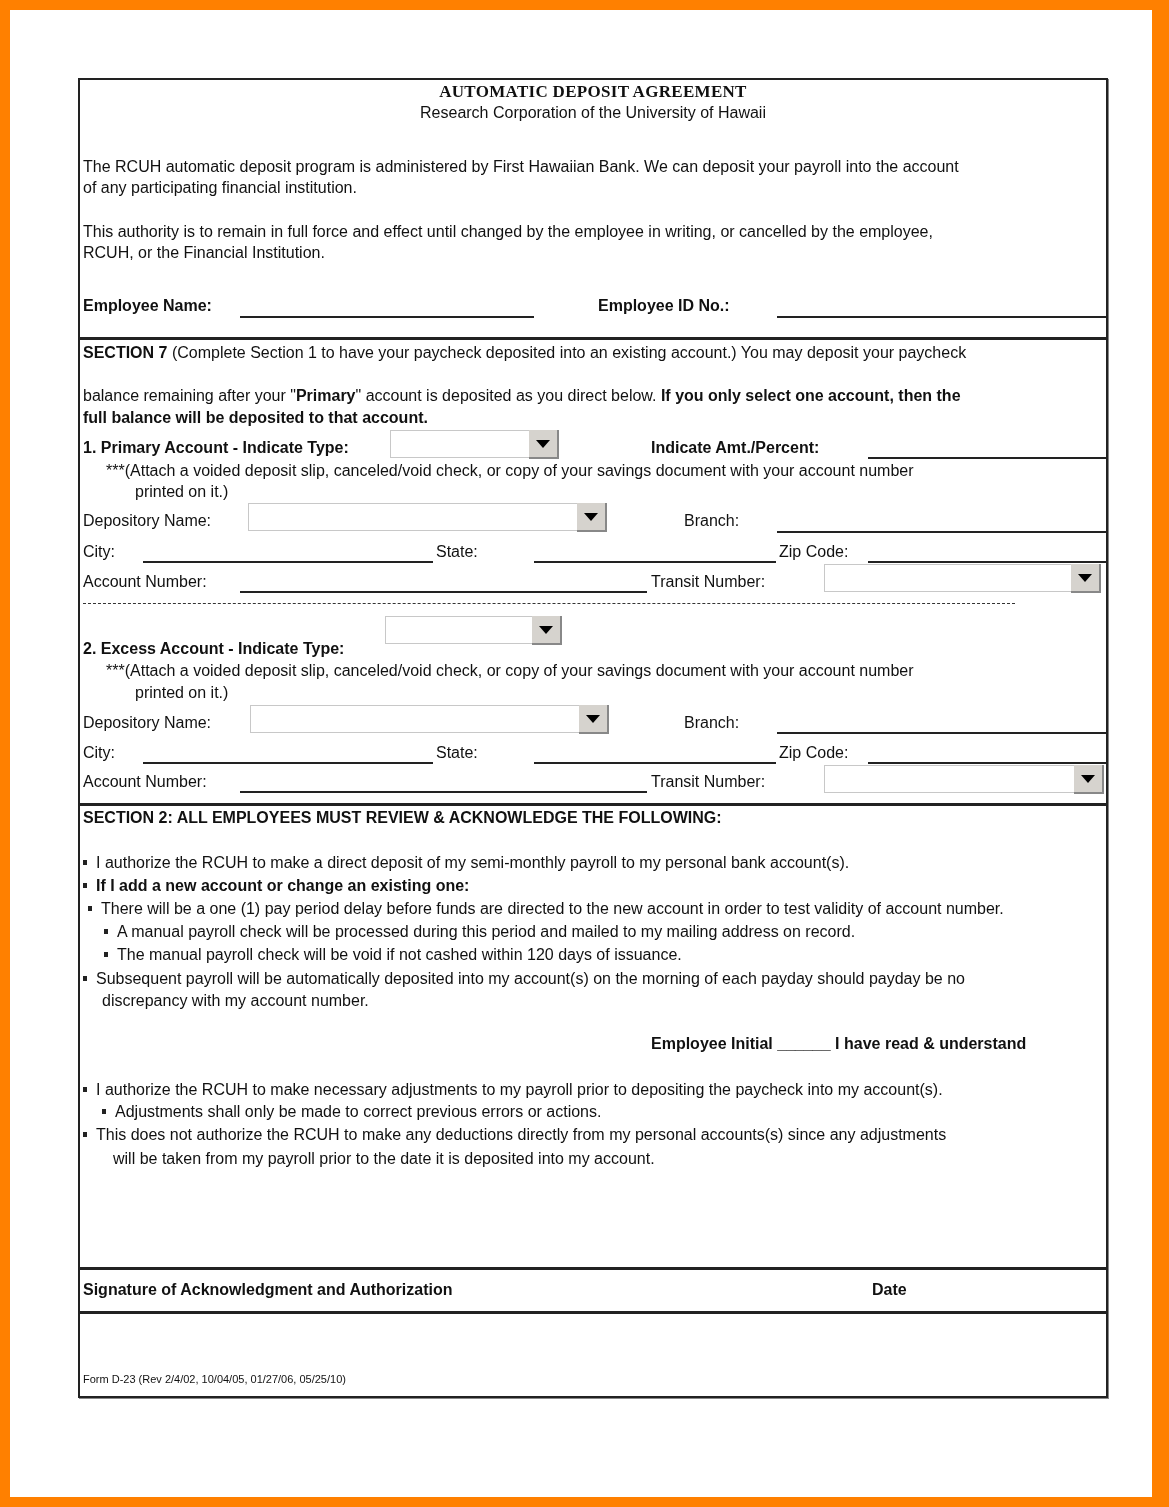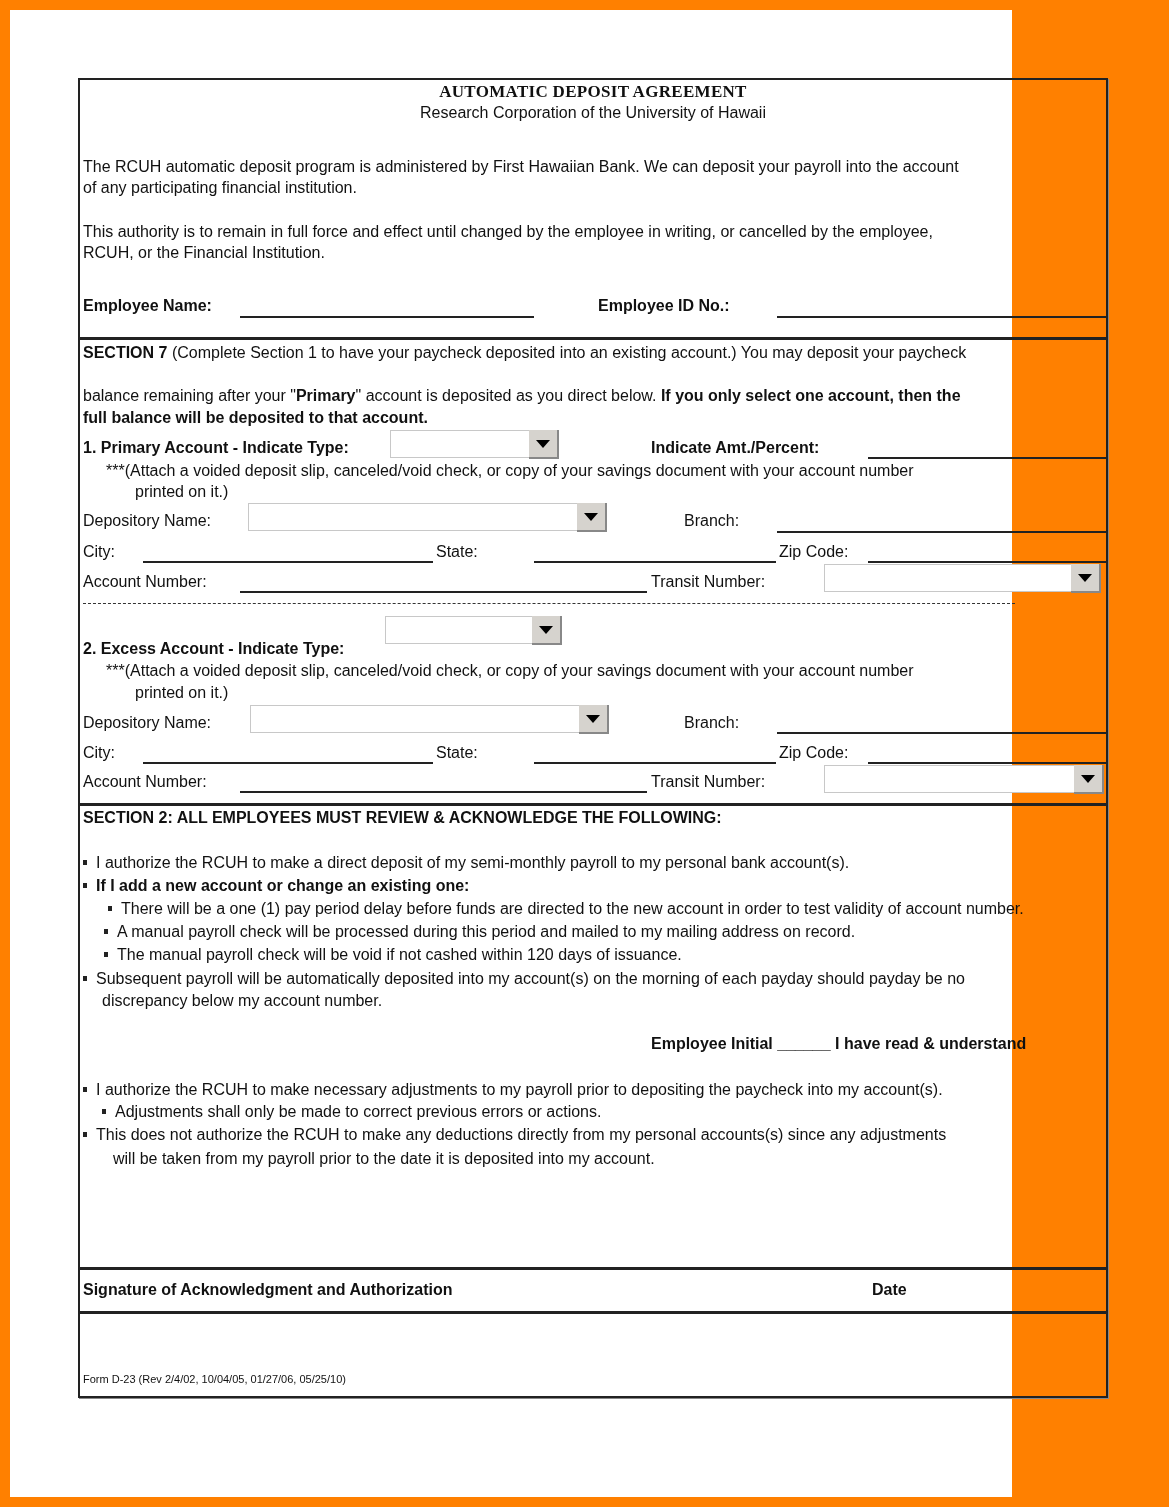--- a/index.html
+++ b/index.html
@@ -7,21 +7,21 @@
     width: 1169px; height: 1507px;
     background: #ff8000;
     position: relative;
     overflow: hidden;
     font-family: "Liberation Sans", sans-serif;
     color: #111;
   }
   .page {
     position: absolute;
     left: 10px; top: 10px;
-    width: 1002px; height: 1487px;
+    width: 1142px; height: 1487px;
     background: #ffffff;
   }
   .form {
     position: absolute;
     left: 68px; top: 68px;
     width: 1030px; height: 1320px;
     border: 2px solid #222;
     box-shadow: 1px 1px 0 #888;
     box-sizing: border-box;
   }
@@ -155,25 +155,25 @@
     <div class="select" style="left:744px;top:685px;width:279px;">
       <span class="arrow"></span>
     </div>
 
     <div class="hr" style="top:723px;"></div>
 
     <div class="abs t16 b" style="left:3px;top:727px;">SECTION 2:  ALL EMPLOYEES MUST REVIEW &amp; ACKNOWLEDGE THE FOLLOWING:</div>
 
     <div class="abs t16 bullet" style="left:3px;top:772px;">I authorize the RCUH to make a direct deposit of my semi-monthly payroll to my personal bank account(s).</div>
     <div class="abs t16 b bullet" style="left:3px;top:795px;">If I add a new account or change an existing one:</div>
-    <div class="abs t16 bullet" style="left:28px;top:818px;">There will be a one (1) pay period delay before funds are directed to the new account in order to test validity of account number.</div>
+    <div class="abs t16 bullet" style="left:8px;top:818px;">There will be a one (1) pay period delay before funds are directed to the new account in order to test validity of account number.</div>
     <div class="abs t16 bullet" style="left:24px;top:841px;">A manual payroll check will be processed during this period and mailed to my mailing address on record.</div>
     <div class="abs t16 bullet" style="left:24px;top:864px;">The manual payroll check will be void if not cashed within 120 days of issuance.</div>
     <div class="abs t16 bullet" style="left:3px;top:888px;">Subsequent payroll will be automatically deposited into my account(s) on the morning of each payday should payday be no</div>
-    <div class="abs t16" style="left:22px;top:910px;">discrepancy below my account number.</div>
+    <div class="abs t16" style="left:22px;top:910px;">discrepancy with my account number.</div>
 
     <div class="abs t16 b" style="left:571px;top:953px;">Employee Initial ______  I have read &amp; understand</div>
 
     <div class="abs t16 bullet" style="left:3px;top:999px;">I authorize the RCUH to make necessary adjustments to my payroll prior to depositing the paycheck into my account(s).</div>
     <div class="abs t16 bullet" style="left:22px;top:1021px;">Adjustments shall only be made to correct previous errors or actions.</div>
     <div class="abs t16 bullet" style="left:3px;top:1044px;">This does not authorize the RCUH to make any deductions directly from my personal accounts(s) since any adjustments</div>
     <div class="abs t16" style="left:33px;top:1068px;">will be taken from my payroll prior to the date it is deposited into my account.</div>
 
     <div class="hr" style="top:1187px;"></div>
     <div class="abs t16 b" style="left:3px;top:1199px;">Signature of Acknowledgment and Authorization</div>

